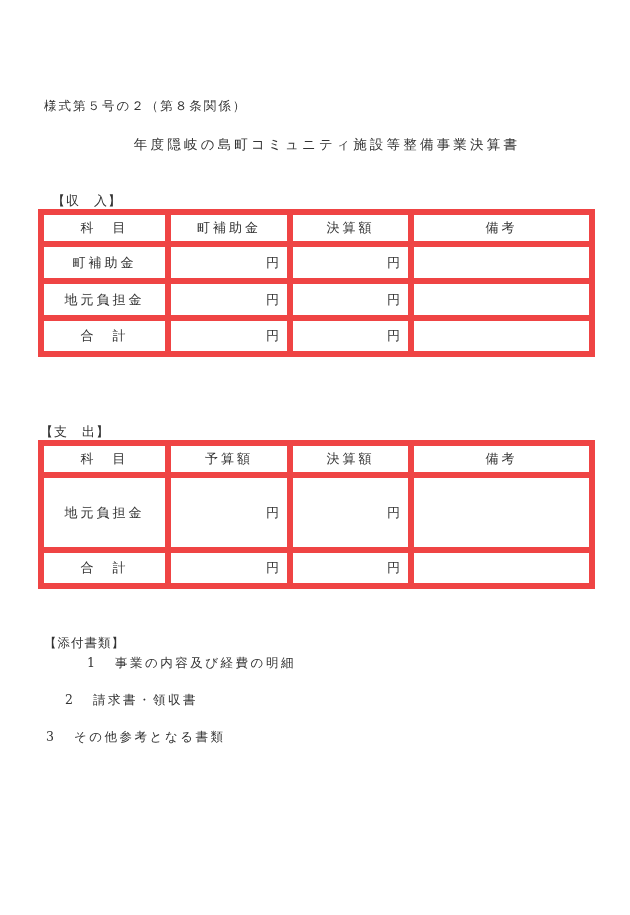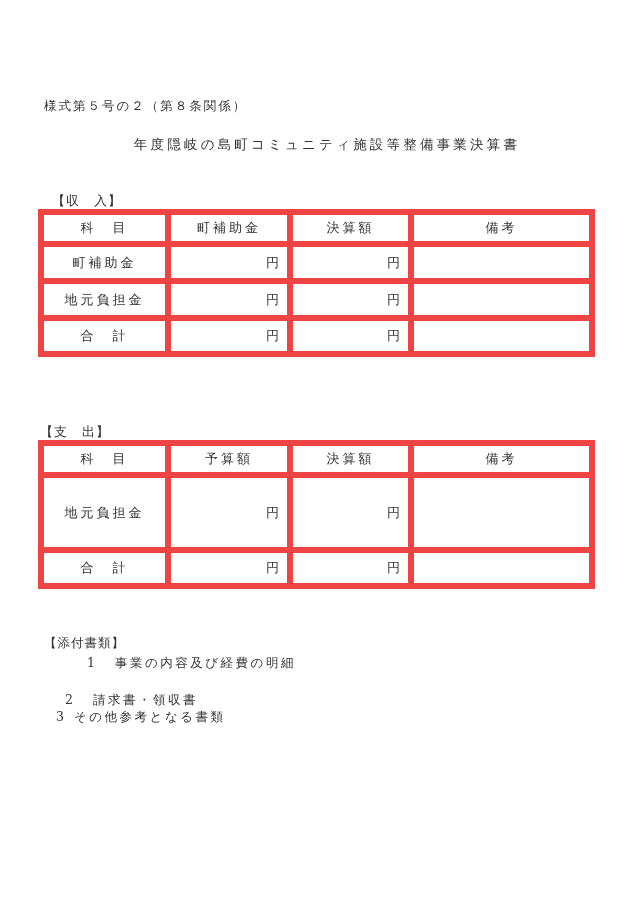--- a/index.html
+++ b/index.html
@@ -90,15 +90,15 @@
 </tbody>
   </table>
 
 <div class="abs att" style="left:44px;top:618px;letter-spacing:1px;margin-top:17px;">【添付書類】</div>
 <div class="abs att" style="left:46px;top:655px;margin-left:41px;">
   <span class="n">1</span><span>事業の内容及び経費の明細</span>
 </div>
 <div class="abs att" style="left:46px;top:692px;margin-left:19px;">
   <span class="n">2</span><span>請求書・領収書</span>
 </div>
-<div class="abs att" style="left:46px;top:709px;text-align:center;">
+<div class="abs att" style="left:46px;top:729px;">
   <span class="n">3</span><span>その他参考となる書類</span>
 </div>
 
 </body></html>

